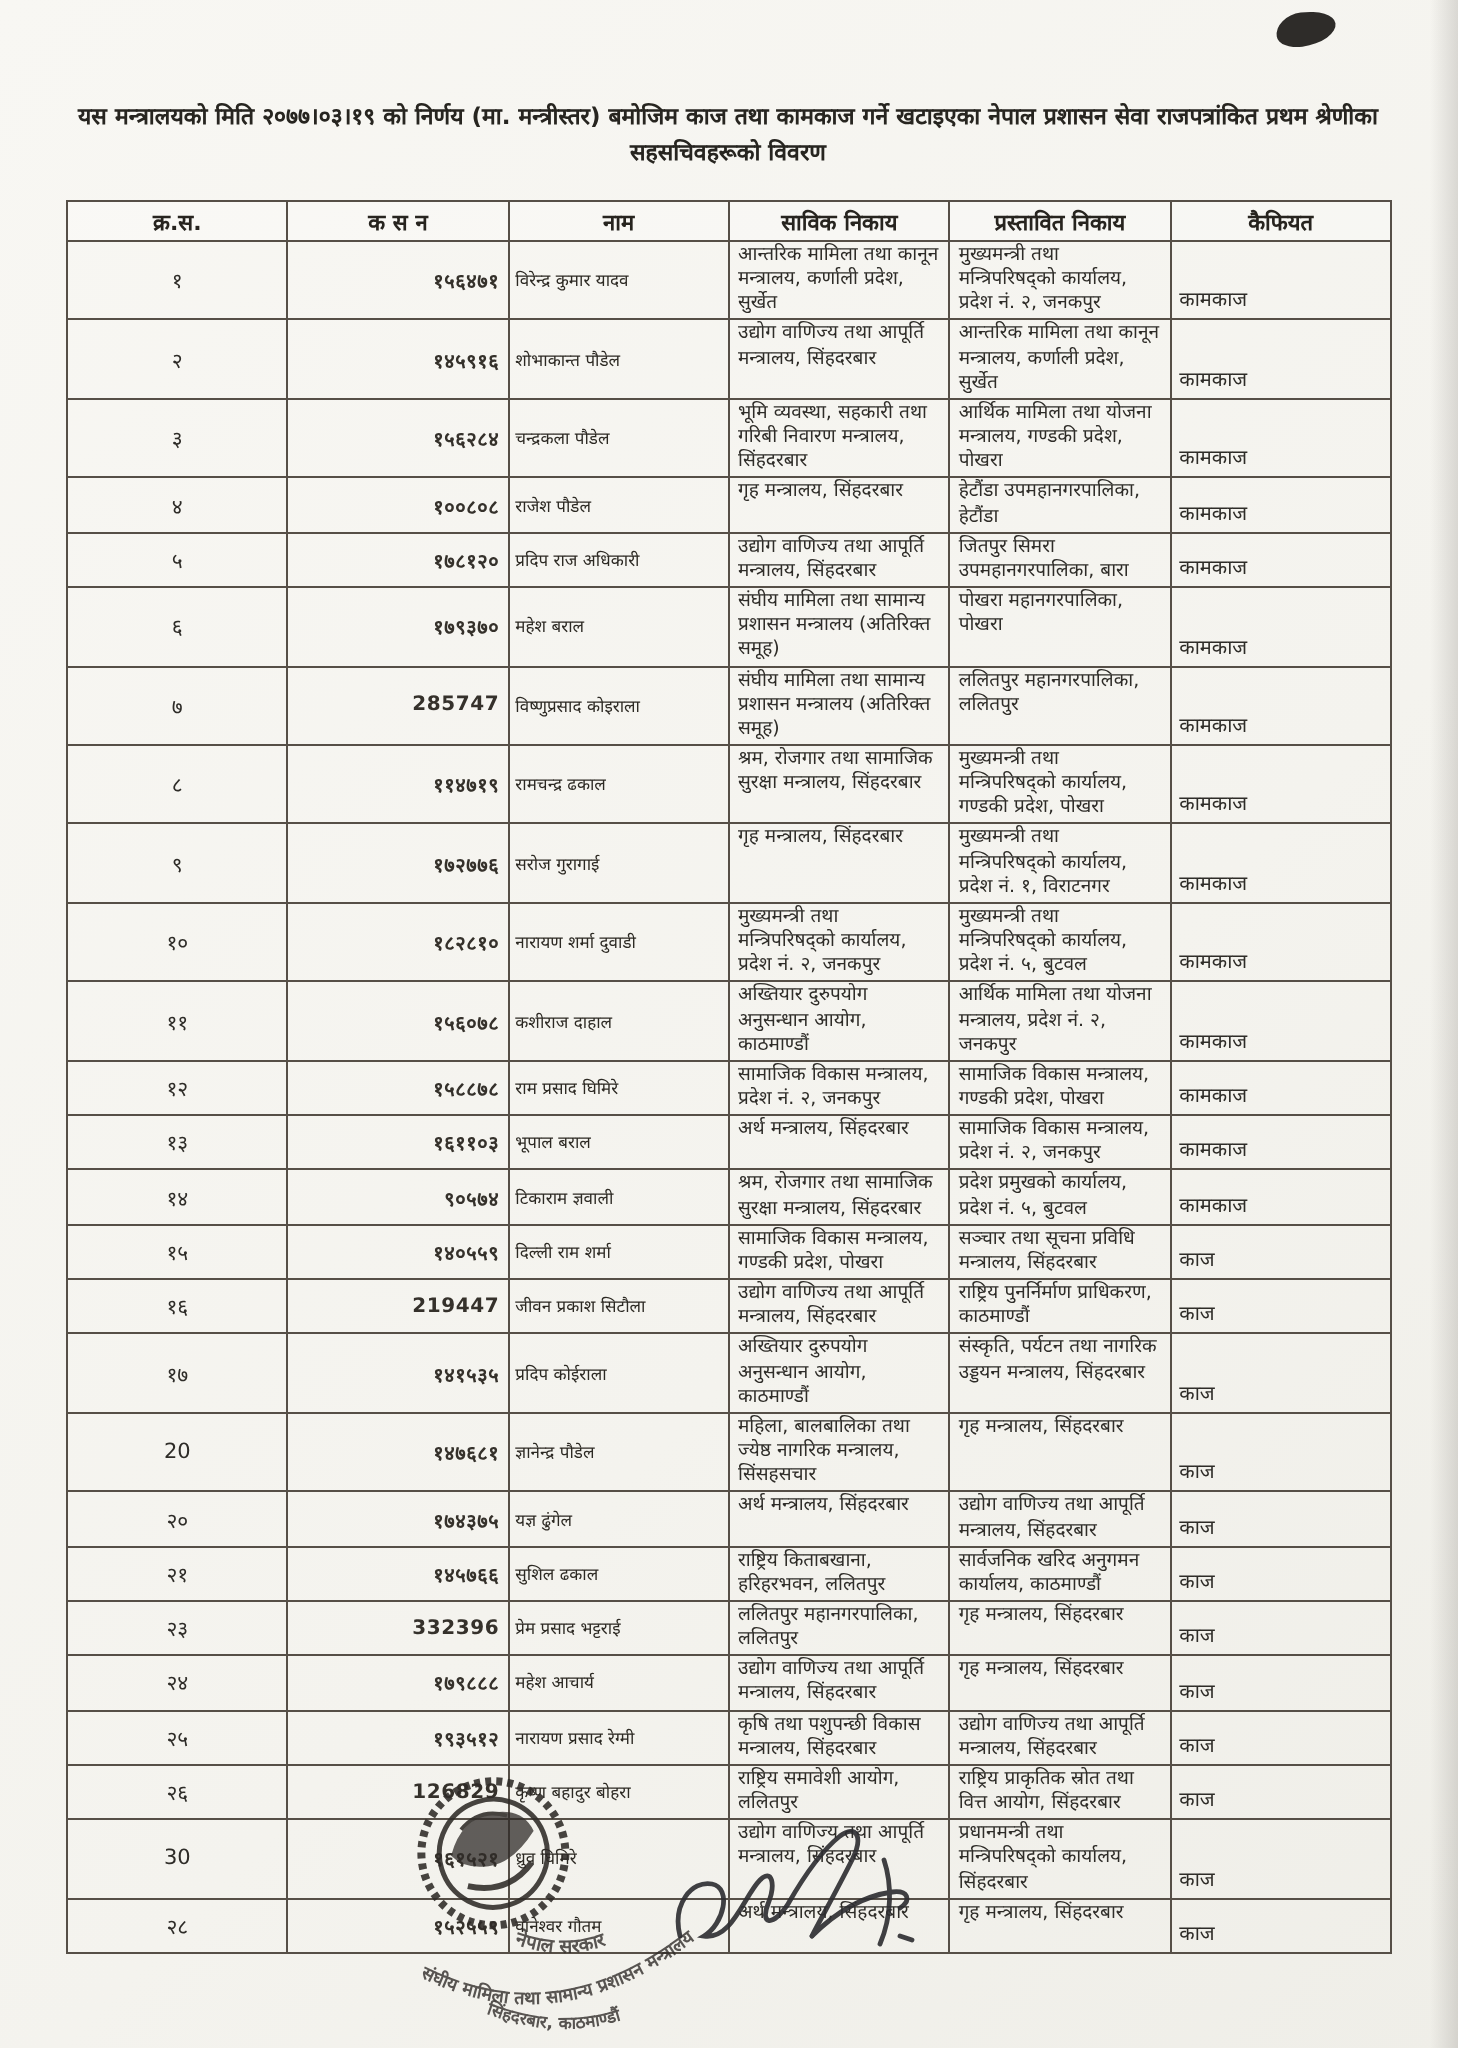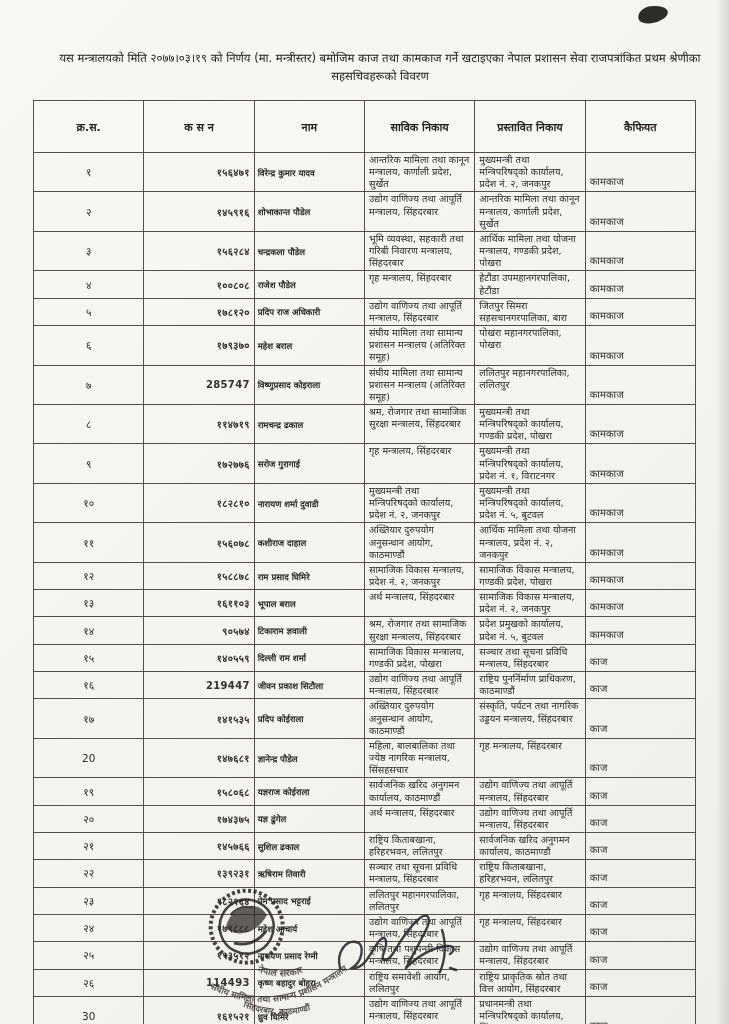--- a/index.html
+++ b/index.html
@@ -16,39 +16,38 @@
     position:absolute;right:0;top:0;width:14px;height:100%;
     background:linear-gradient(90deg,rgba(0,0,0,0) 0%,rgba(90,85,80,.18) 100%);
   }
   .scan-artifact{
     position:absolute;left:638px;top:6px;width:30px;height:17px;
     background:#1c1a18;border-radius:45% 55% 60% 40%/60% 45% 55% 40%;
     transform:rotate(-8deg);opacity:.92;
   }
   .doc-title{
     position:absolute;top:50px;left:34px;width:660px;
-    text-align:center;font-weight:normal;font-size:11.5px;line-height:1.55;
+    text-align:center;font-weight:bold;font-size:11.5px;line-height:1.55;
     color:#272520;
-    margin-left:16px;
   }
   table.officials{
     position:absolute;top:100px;left:33px;width:663px;
     border-collapse:collapse;table-layout:fixed;
   }
   table.officials th,table.officials td{
     border:1px solid #564f47;overflow:hidden;
   }
   table.officials th{
-    font-size:11px;font-weight:bold;padding:18px 2px;color:#27241f;
+    font-size:11px;font-weight:bold;padding:2px 2px;color:#27241f;
     text-align:center;background:rgba(255,255,255,.25);
   }
   td.c-sn{width:27px;text-align:center;font-size:10.5px;vertical-align:middle;}
   td.c-ksn{width:86px;text-align:right;font-size:10px;font-weight:bold;
     padding:1px 4px 1px 1px;vertical-align:middle;letter-spacing:.3px;color:#35312b;}
-  td.c-name{width:132px;font-size:8.5px;font-weight:bold;padding:1px 3px;
+  td.c-name{width:132px;font-size:8.5px;font-weight:normal;padding:1px 3px;
     vertical-align:middle;color:#2c2923;}
   td.c-former{width:210px;font-size:9.5px;line-height:1.28;padding:1px 4px;
     vertical-align:top;}
   td.c-proposed{width:156px;font-size:9.5px;line-height:1.28;padding:1px 4px;
     vertical-align:top;}
   td.c-remark{width:52px;font-size:10px;padding:1px 4px 3px;vertical-align:bottom;margin-left:39px;}
   table.officials td{height:22px;}
   .seal{
     position:absolute;left:178px;top:872px;width:230px;height:150px;
     transform:rotate(-3deg);opacity:.88;
@@ -110,21 +109,21 @@
       <td class="c-name">राजेश पौडेल</td>
       <td class="c-former">गृह मन्त्रालय, सिंहदरबार</td>
       <td class="c-proposed">हेटौंडा उपमहानगरपालिका, हेटौंडा</td>
       <td class="c-remark">कामकाज</td>
     </tr>
         <tr>
       <td class="c-sn">५</td>
       <td class="c-ksn">१७८१२०</td>
       <td class="c-name">प्रदिप राज अधिकारी</td>
       <td class="c-former">उद्योग वाणिज्य तथा आपूर्ति मन्त्रालय, सिंहदरबार</td>
-      <td class="c-proposed">जितपुर सिमरा सहसचानगरपालिका, बारा</td>
+      <td class="c-proposed">जितपुर सिमरा उपमहानगरपालिका, बारा</td>
       <td class="c-remark">कामकाज</td>
     </tr>
         <tr>
       <td class="c-sn">६</td>
       <td class="c-ksn">१७९३७०</td>
       <td class="c-name">महेश बराल</td>
       <td class="c-former">संघीय मामिला तथा सामान्य प्रशासन मन्त्रालय (अतिरिक्त समूह)</td>
       <td class="c-proposed">पोखरा महानगरपालिका, पोखरा</td>
       <td class="c-remark">कामकाज</td>
     </tr>
@@ -218,54 +217,38 @@
     </tr>
         <tr>
       <td class="c-sn">20</td>
       <td class="c-ksn">१४७६८१</td>
       <td class="c-name">ज्ञानेन्द्र पौडेल</td>
       <td class="c-former">महिला, बालबालिका तथा ज्येष्ठ नागरिक मन्त्रालय, सिंसहसचार</td>
       <td class="c-proposed">गृह मन्त्रालय, सिंहदरबार</td>
       <td class="c-remark">काज</td>
     </tr>
         <tr>
-      <td class="c-sn">१९</td>
-      <td class="c-ksn">१५८०६८</td>
-      <td class="c-name">यज्ञराज कोईराला</td>
-      <td class="c-former">सार्वजनिक खरिद अनुगमन कार्यालय, काठमाण्डौं</td>
-      <td class="c-proposed">उद्योग वाणिज्य तथा आपूर्ति मन्त्रालय, सिंहदरबार</td>
-      <td class="c-remark">काज</td>
-    </tr>
-        <tr>
       <td class="c-sn">२०</td>
       <td class="c-ksn">१७४३७५</td>
       <td class="c-name">यज्ञ ढुंगेल</td>
       <td class="c-former">अर्थ मन्त्रालय, सिंहदरबार</td>
       <td class="c-proposed">उद्योग वाणिज्य तथा आपूर्ति मन्त्रालय, सिंहदरबार</td>
       <td class="c-remark">काज</td>
     </tr>
         <tr>
       <td class="c-sn">२१</td>
       <td class="c-ksn">१४५७६६</td>
       <td class="c-name">सुशिल ढकाल</td>
       <td class="c-former">राष्ट्रिय किताबखाना, हरिहरभवन, ललितपुर</td>
       <td class="c-proposed">सार्वजनिक खरिद अनुगमन कार्यालय, काठमाण्डौं</td>
       <td class="c-remark">काज</td>
     </tr>
         <tr>
-      <td class="c-sn">२२</td>
-      <td class="c-ksn">१३९२३१</td>
-      <td class="c-name">ऋषिराम तिवारी</td>
-      <td class="c-former">सञ्चार तथा सूचना प्रविधि मन्त्रालय, सिंहदरबार</td>
-      <td class="c-proposed">राष्ट्रिय किताबखाना, हरिहरभवन, ललितपुर</td>
-      <td class="c-remark">काज</td>
-    </tr>
-        <tr>
       <td class="c-sn">२३</td>
-      <td class="c-ksn">१८२१६४</td>
+      <td class="c-ksn">332396</td>
       <td class="c-name">प्रेम प्रसाद भट्टराई</td>
       <td class="c-former">ललितपुर महानगरपालिका, ललितपुर</td>
       <td class="c-proposed">गृह मन्त्रालय, सिंहदरबार</td>
       <td class="c-remark">काज</td>
     </tr>
         <tr>
       <td class="c-sn">२४</td>
       <td class="c-ksn">१७९८८८</td>
       <td class="c-name">महेश आचार्य</td>
       <td class="c-former">उद्योग वाणिज्य तथा आपूर्ति मन्त्रालय, सिंहदरबार</td>
@@ -275,21 +258,21 @@
         <tr>
       <td class="c-sn">२५</td>
       <td class="c-ksn">१९३५१२</td>
       <td class="c-name">नारायण प्रसाद रेग्मी</td>
       <td class="c-former">कृषि तथा पशुपन्छी विकास मन्त्रालय, सिंहदरबार</td>
       <td class="c-proposed">उद्योग वाणिज्य तथा आपूर्ति मन्त्रालय, सिंहदरबार</td>
       <td class="c-remark">काज</td>
     </tr>
         <tr>
       <td class="c-sn">२६</td>
-      <td class="c-ksn">114493</td>
+      <td class="c-ksn">126829</td>
       <td class="c-name">कृष्ण बहादुर बोहरा</td>
       <td class="c-former">राष्ट्रिय समावेशी आयोग, ललितपुर</td>
       <td class="c-proposed">राष्ट्रिय प्राकृतिक स्रोत तथा वित्त आयोग, सिंहदरबार</td>
       <td class="c-remark">काज</td>
     </tr>
         <tr>
       <td class="c-sn">30</td>
       <td class="c-ksn">१६१५२१</td>
       <td class="c-name">ध्रुव घिमिरे</td>
       <td class="c-former">उद्योग वाणिज्य तथा आपूर्ति मन्त्रालय, सिंहदरबार</td>

